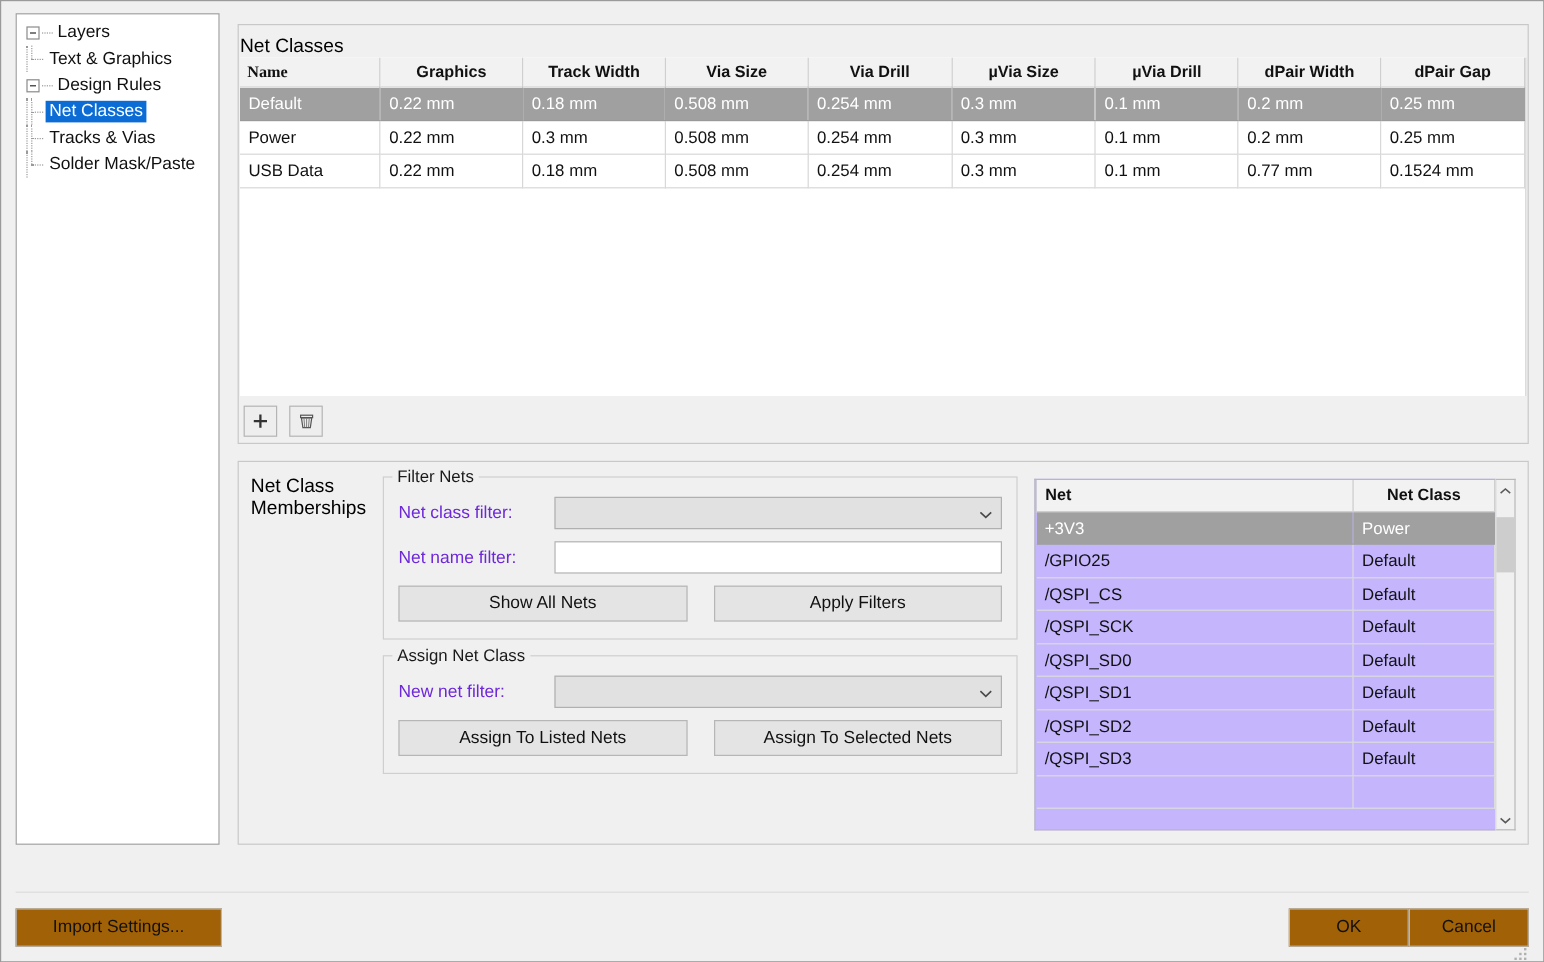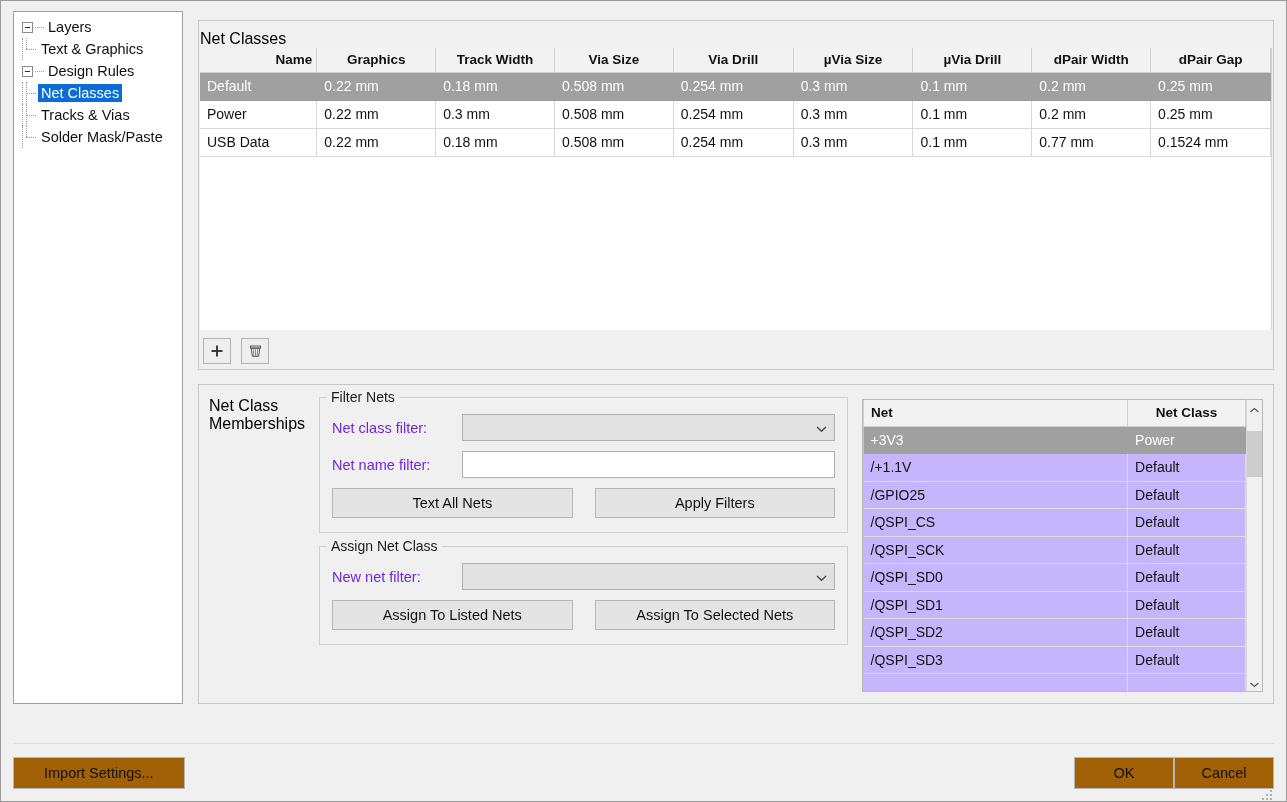--- a/index.html
+++ b/index.html
@@ -147,21 +147,21 @@
     border: 1px solid #cfcfcf;
     border-top: none;
     height: 24px;
     font-size: 13.5px;
     font-weight: bold;
     color: #111;
     text-align: center;
     padding: 0 4px;
     white-space: nowrap;
   }
-  table.grid th:first-child { text-align: right; padding-left: 6px; border-left: none; }
+  table.grid th:first-child { text-align: left; padding-left: 6px; border-left: none; font-family: Liberation Serif, serif; }
   table.grid td {
     border: 1px solid #d8d8d8;
     height: 28px;
     padding: 0 7px;
     color: #111;
     white-space: nowrap;
     overflow: hidden;
   }
   table.grid td:first-child { border-left: none; }
   table.grid tr.selected td {
@@ -514,21 +514,21 @@
                 </span>
               </div>
             </div>
 
             <div class="field-row">
               <span class="field-label">Net name filter:</span>
               <input class="textinput" type="text" value="" style="">
             </div>
 
             <div class="btn-row">
-              <div class="btn">Text All Nets</div>
+              <div class="btn">Show All Nets</div>
               <div class="btn">Apply Filters</div>
             </div>
           </div>
 
           <div class="sub-group">
             <div class="gb-title">Assign Net Class</div>
 
             <div class="field-row">
               <span class="field-label">New net filter:</span>
               <div class="combo">
@@ -559,24 +559,20 @@
               <thead>
                 <tr>
                   <th>Net</th>
                   <th class="netclass-col">Net Class</th>
                 </tr>
               </thead>
               <tbody>
                 <tr class="selected">
                   <td>+3V3</td>
                   <td>Power</td>
-                </tr>
-                <tr>
-                  <td>/+1.1V</td>
-                  <td>Default</td>
                 </tr>
                 <tr>
                   <td>/GPIO25</td>
                   <td>Default</td>
                 </tr>
                 <tr>
                   <td>/QSPI_CS</td>
                   <td>Default</td>
                 </tr>
                 <tr>

